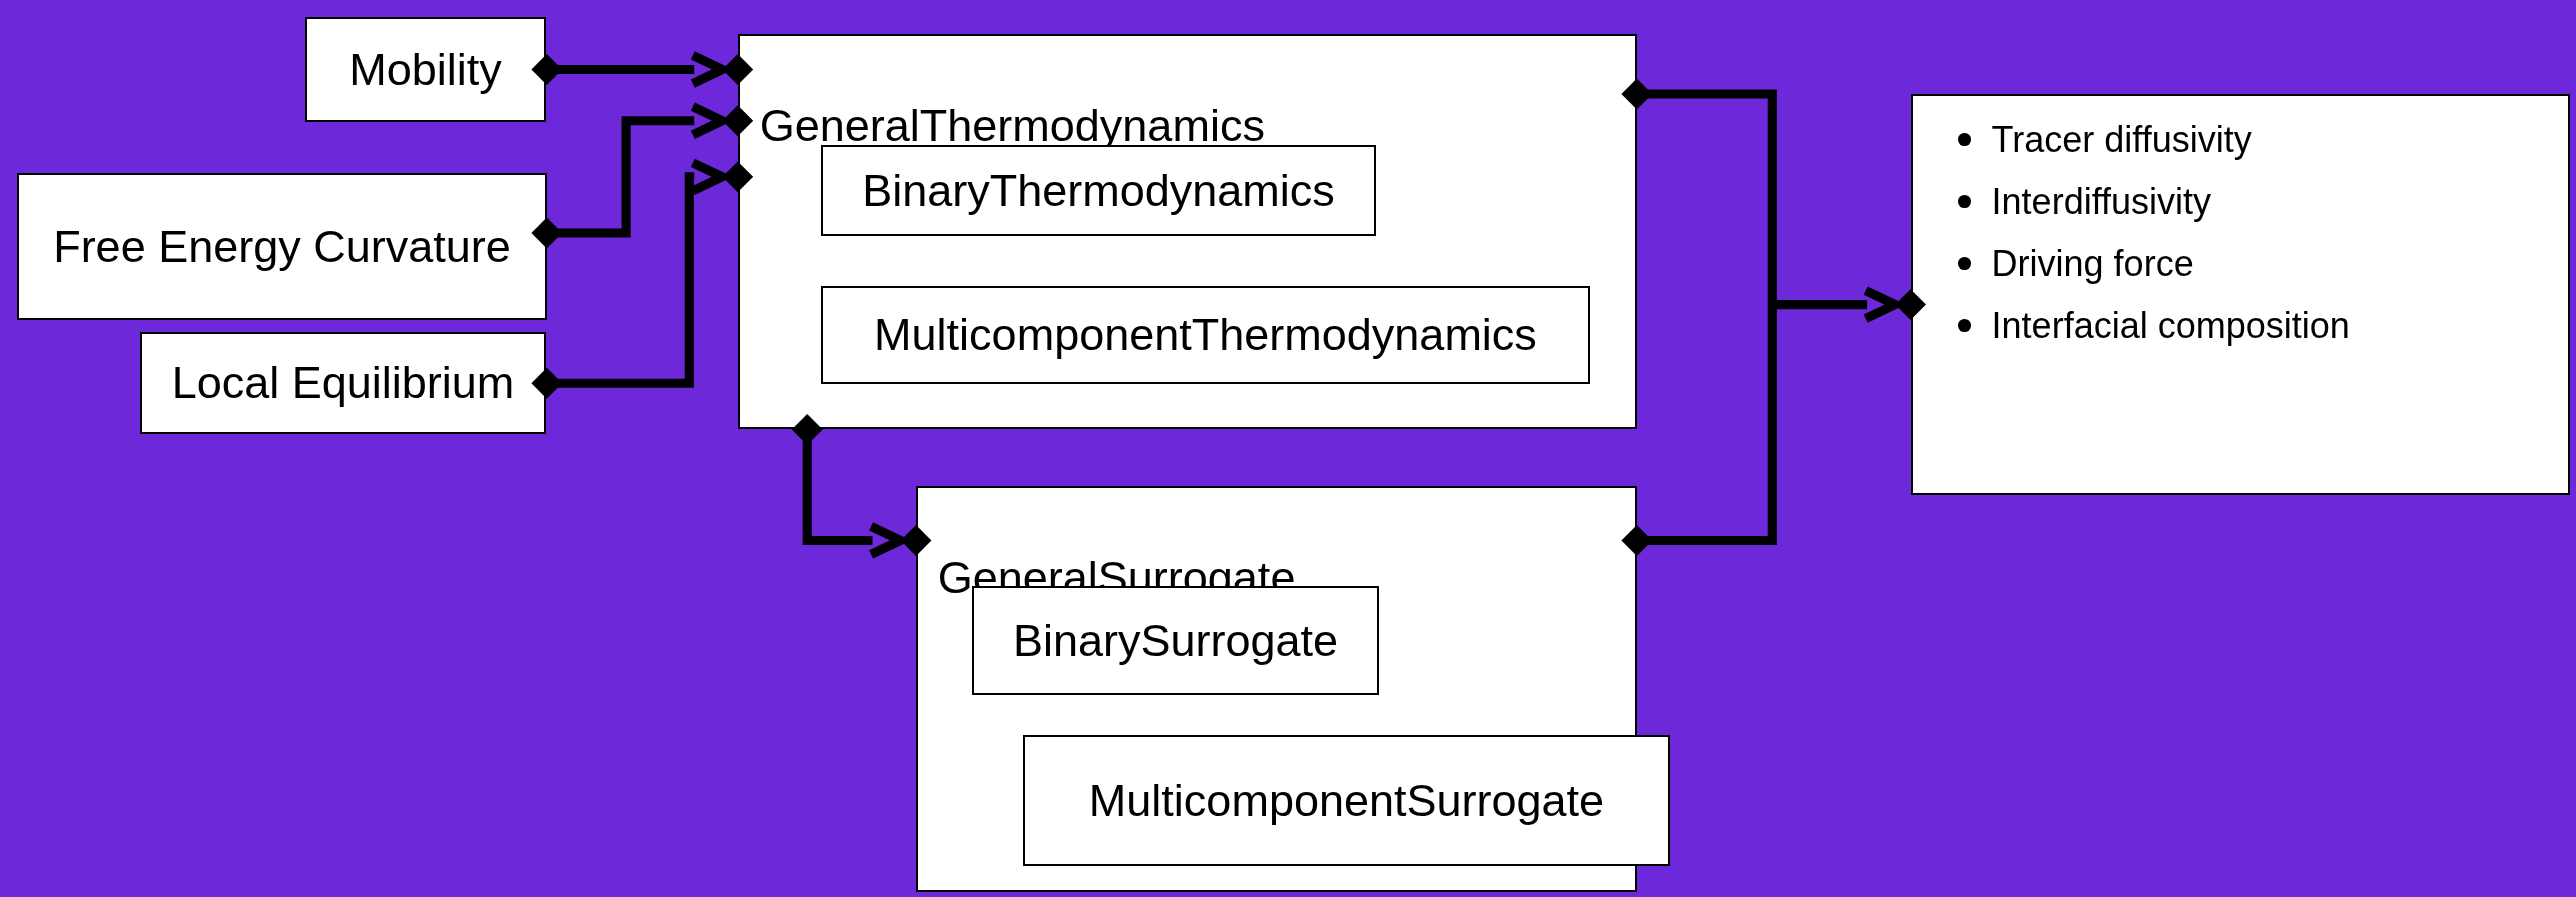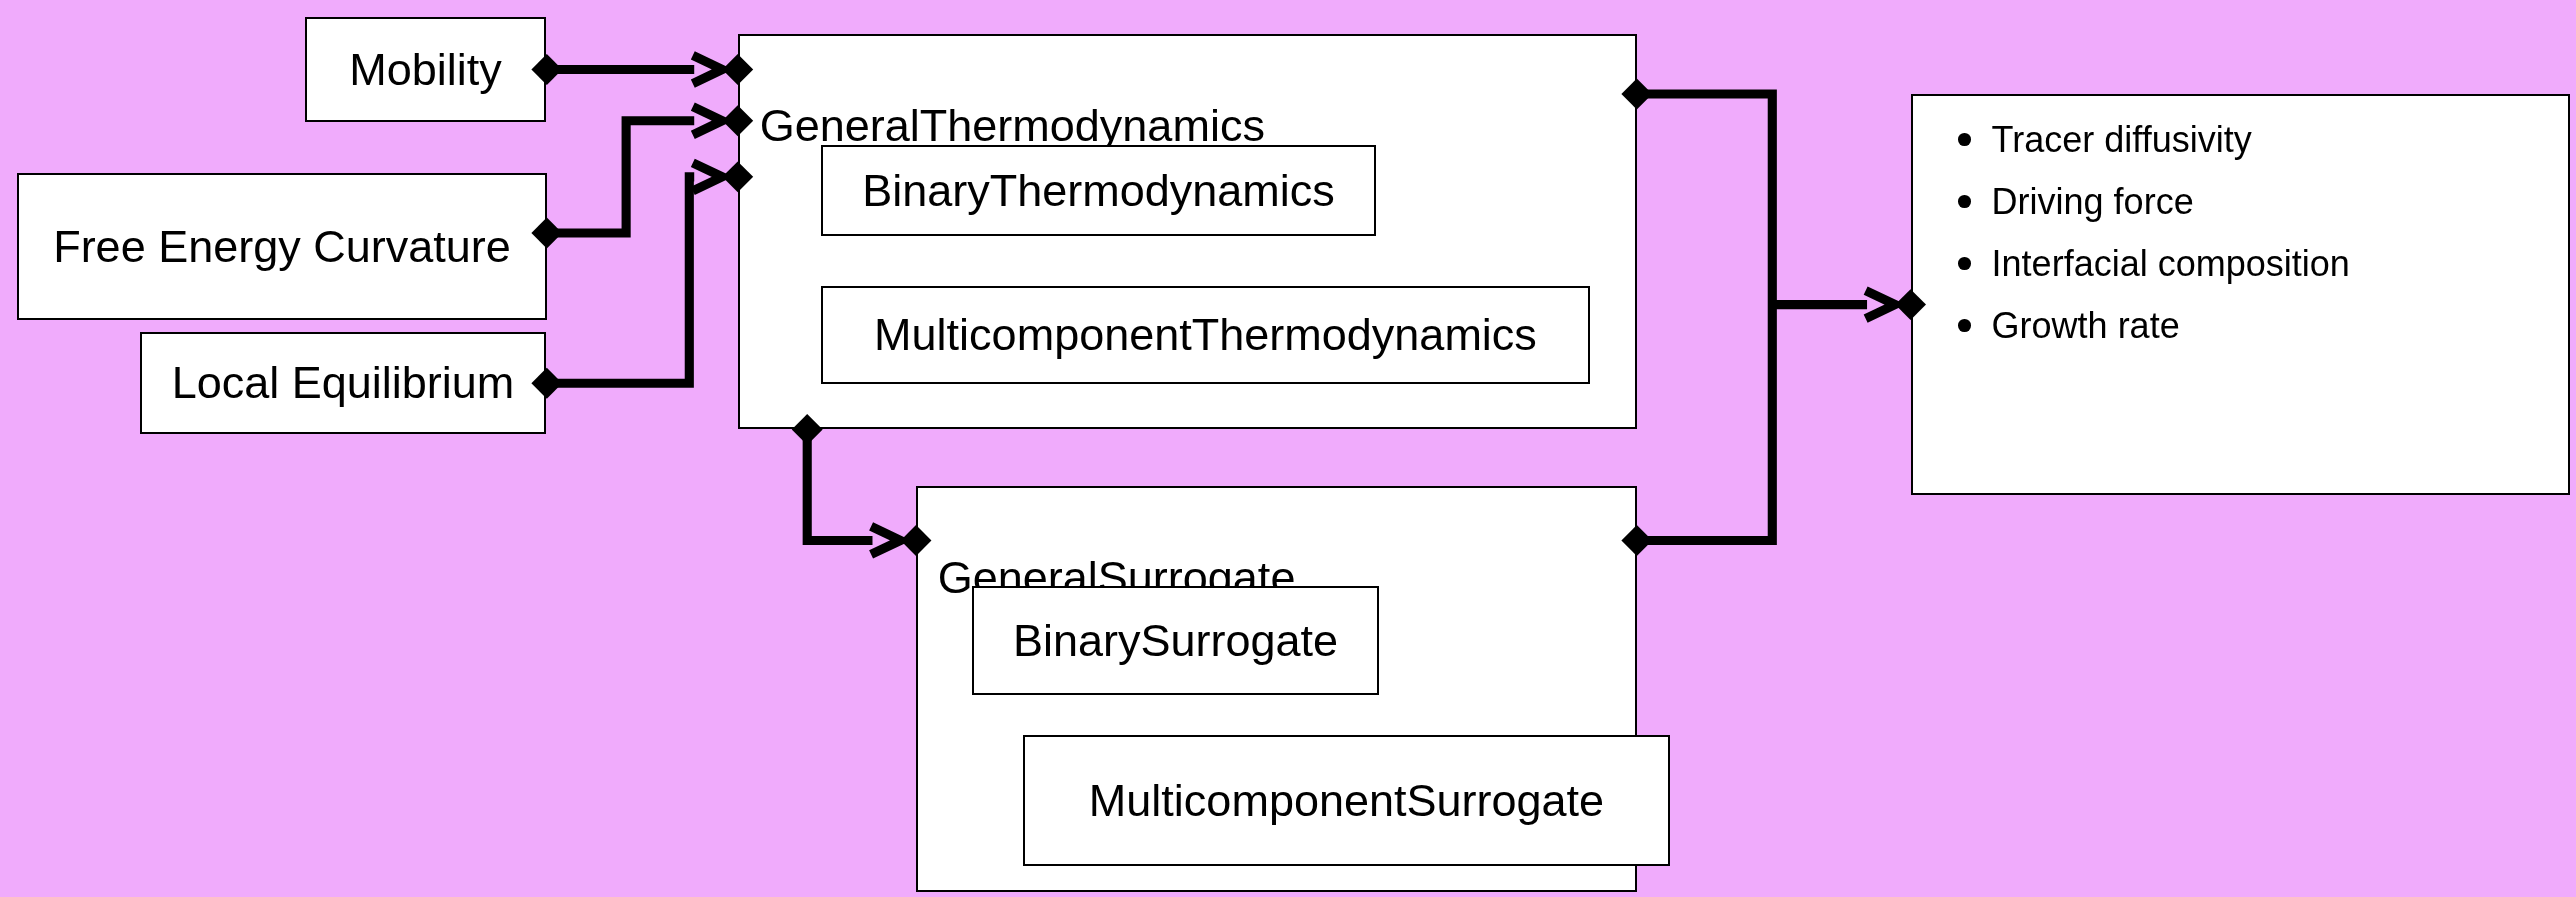--- a/index.html
+++ b/index.html
@@ -2,21 +2,21 @@
 <html style="font-size:11.2px"><head>
 <meta charset="utf-8">
 <style>
   html, body { margin: 0; padding: 0; background: #ffffff; }
   * { box-sizing: border-box; }
 
   .canvas {
     position: relative;
     width: 2576px;
     height: 897px;
-    background: #f0abfc;
+    background: #6d28d9;
     font-family: "Liberation Sans", sans-serif;
     color: #000000;
     overflow: hidden;
   }
 
   .box {
     position: absolute;
     border: 2.1px solid #000000;
     background: #ffffff;
   }
@@ -128,29 +128,29 @@
 
   <div class="box" style="left:1911px; top:94px; width:659px; height:401px;">
     <div class="outputs-content">
       <ul class="outputs-list">
         <li class="bullet-row">
           <span class="bullet-dot"></span>
           <span class="bullet-text">Tracer diffusivity</span>
         </li>
         <li class="bullet-row">
           <span class="bullet-dot"></span>
+          <span class="bullet-text">Interdiffusivity</span>
+        </li>
+        <li class="bullet-row">
+          <span class="bullet-dot"></span>
           <span class="bullet-text">Driving force</span>
         </li>
         <li class="bullet-row">
           <span class="bullet-dot"></span>
           <span class="bullet-text">Interfacial composition</span>
-        </li>
-        <li class="bullet-row">
-          <span class="bullet-dot"></span>
-          <span class="bullet-text">Growth rate</span>
         </li>
       </ul>
     </div>
   </div>
 
   <svg class="connector-layer" width="2576" height="897" viewBox="0 0 3670 1278">
     <g stroke="#000000" stroke-width="13" fill="none">
 
       <g>
         <path d="M779 99 H989"></path>

